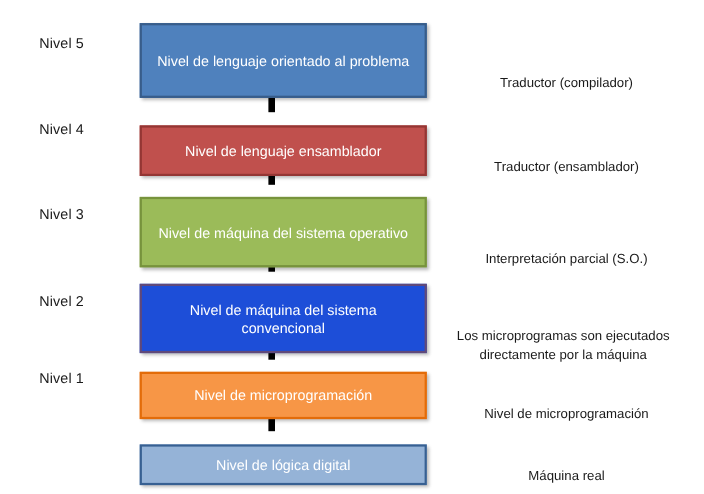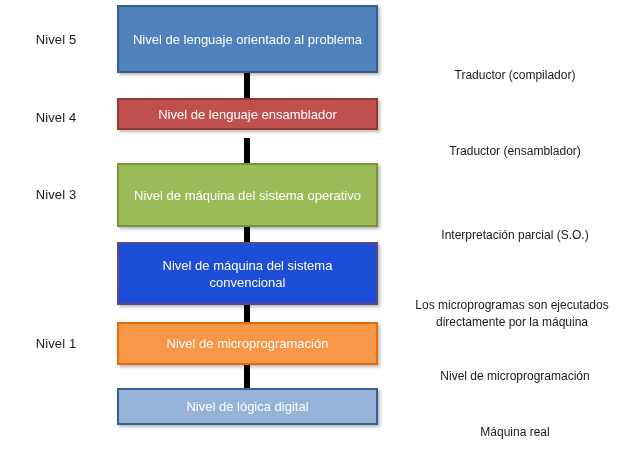--- a/index.html
+++ b/index.html
@@ -30,35 +30,36 @@
     font-size: 13px;
     color: #1a1a1a;
     line-height: 15px;
     letter-spacing: 0.1px;
     white-space: nowrap;
   }
 
   
   .layer-box {
     position: absolute;
-    left: 117px;
+    left: 127px;
     width: 261px;
     box-sizing: border-box;
     display: flex;
     align-items: center;
     justify-content: center;
     text-align: center;
     color: #ffffff;
     font-size: 13px;
     line-height: 17px;
     padding: 2px 8px;
     border-style: solid;
     border-width: 2px;
     box-shadow: 2px 2px 3px rgba(0,0,0,0.28);
     z-index: 3;
+    margin-top: 16px;
   }
   .layer-box .layer-text {
     display: block;
     width: 100%;
   }
 
   
   .connector {
     position: absolute;
     left: 244px;
@@ -78,33 +79,34 @@
   }
 </style>
 </head>
 <body>
 
 <div id="diagram">
 
   <div class="level-label" style="top:32px;">Nivel 5</div>
   <div class="level-label" style="top:110px;">Nivel 4</div>
   <div class="level-label" style="top:187px;">Nivel 3</div>
+  <div class="level-label" style="top:266px;">Nivel 2</div>
   <div class="level-label" style="top:336px;">Nivel 1</div>
 
   <div class="connector" style="top:66px;  height:36px;"></div>
   <div class="connector" style="top:138px; height:30px;"></div>
   <div class="connector" style="top:221px; height:26px;"></div>
   <div class="connector" style="top:299px; height:28px;"></div>
   <div class="connector" style="top:360px; height:32px;"></div>
 
   <div class="layer-box" style="top:5px;   height:68px; background:#4F81BD; border-color:#385D8A;">
     <span class="layer-text">Nivel de lenguaje orientado al problema</span>
   </div>
 
-  <div class="layer-box" style="top:98px;  height:32px; background:#C0504D; border-color:#943634;">
+  <div class="layer-box" style="top:98px;  height:46px; background:#C0504D; border-color:#943634;">
     <span class="layer-text">Nivel de lenguaje ensamblador</span>
   </div>
 
   <div class="layer-box" style="top:163px; height:64px; background:#9BBB59; border-color:#77933C;">
     <span class="layer-text">Nivel de máquina del sistema operativo</span>
   </div>
 
   <div class="layer-box" style="top:242px; height:63px; background:#1d4ed8; border-color:#60497A;">
     <span class="layer-text">Nivel de máquina del sistema convencional</span>
   </div>

